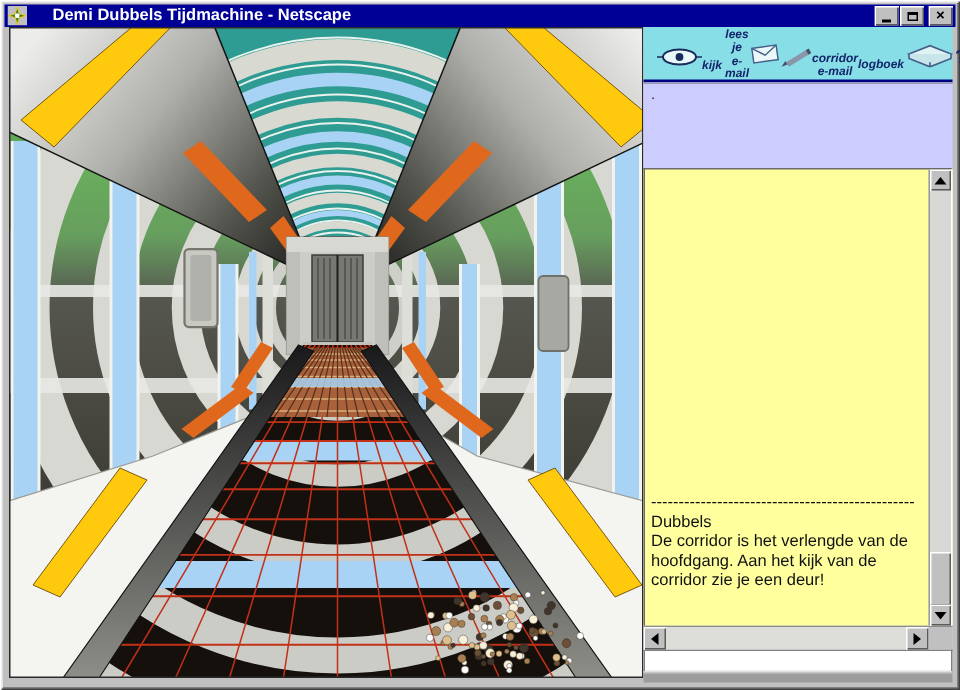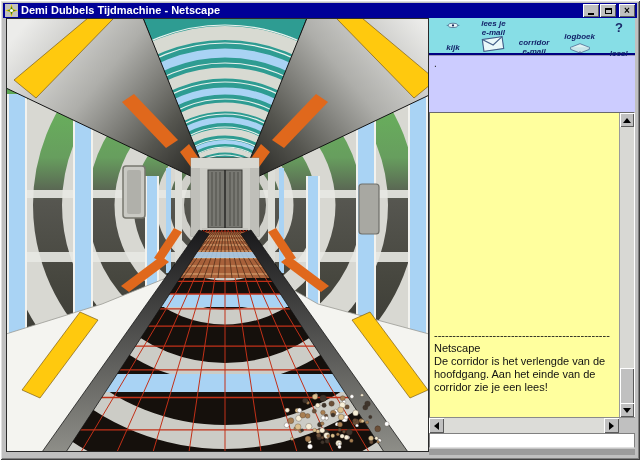--- a/index.html
+++ b/index.html
@@ -1,37 +1,37 @@
 <!DOCTYPE html>
 <html><head>
 <meta charset="utf-8">
 <style>
   html,body{margin:0;padding:0;background:#C0C0C0;width:640px;height:460px;overflow:hidden;
     font-family:"Liberation Sans",sans-serif;-webkit-font-smoothing:none;}
   .window{position:absolute;inset:0;background:#C0C0C0;
     box-shadow:inset 1px 1px 0 #ffffff, inset -1px -1px 0 #404040, inset 2px 2px 0 #dfdfdf, inset -2px -2px 0 #808080;}
   
   .titlebar{position:absolute;left:3px;top:3px;width:634px;height:15px;background:#000097;
-    display:flex;align-items:center;padding:0 2px;box-sizing:border-box;gap:3px;}
+    display:flex;align-items:center;padding:0 2px;box-sizing:border-box;gap:17px;}
   .title-icon{width:13px;height:13px;flex:0 0 auto;}
   .title-text{color:#fff;font-size:11px;font-weight:bold;line-height:13px;white-space:nowrap;}
   .tb-buttons{margin-left:auto;display:flex;gap:1px;}
   .winbtn{width:16px;height:13px;background:#C0C0C0;display:flex;align-items:center;justify-content:center;
     box-shadow:inset 1px 1px 0 #ffffff, inset -1px -1px 0 #5a5a5a;font-size:10px;font-weight:bold;color:#000;}
   .winbtn.close{margin-left:2px;}
   .glyph-min{width:6px;height:2px;background:#000;margin-top:6px;}
   .glyph-max{width:7px;height:6px;border:1px solid #000;border-top:2px solid #000;box-sizing:border-box;}
   
   .scene{position:absolute;left:6px;top:18px;width:423px;height:434px;background:#fff;}
   .scene svg{display:block;}
   
   .panel{position:absolute;left:429px;top:18px;width:206px;height:438px;background:#C0C0C0;}
   .toolbar{height:37px;background:#87DEE6;border-bottom:2px solid #000080;box-sizing:border-box;
     display:flex;justify-content:space-between;align-items:stretch;padding:1px 7px 0 9px;}
-  .tb{display:flex;flex-direction:column;align-items:center;justify-content:flex-start;cursor:pointer;}
+  .tb{display:flex;flex-direction:row;align-items:center;justify-content:flex-start;cursor:pointer;}
   .tb-label{font-size:8px;font-weight:bold;font-style:italic;color:#14246a;text-align:center;
     line-height:1.08;white-space:pre-line;margin-top:16px;}
   .qmark{font-size:13px;font-weight:bold;color:#1a2a6a;line-height:12px;margin-top:3px;}
   .noteframe{height:57px;background:#CCCCFF;border-top:1px solid #9a9ab8;box-sizing:border-box;}
   .note-text{font-size:10px;color:#222;margin:3px 0 0 5px;line-height:10px;}
   .msgframe{position:relative;height:305px;background:#FFFF9E;box-sizing:border-box;
     border-top:1px solid #6a6a6a;border-left:1px solid #6a6a6a;border-right:1px solid #fff;}
   .msg-text{position:absolute;left:4px;top:216px;width:180px;font-size:11px;line-height:13px;color:#111;}
   .msg-divider{white-space:nowrap;overflow:hidden;letter-spacing:0;}
   .vscroll{position:absolute;right:0;top:0;width:15px;height:100%;background:#D8D8D4;
@@ -435,22 +435,22 @@
       </div>
     </div>
 
     <div class="noteframe">
       <div class="note-text">.</div>
     </div>
 
     <div class="msgframe">
       <div class="msg-text">
         <div class="msg-divider">------------------------------------------------</div>
-        <div>Netscape</div>
-        <div>De corridor is het verlengde van de hoofdgang. Aan het einde van de corridor zie je een lees!</div>
+        <div>Dubbels</div>
+        <div>De corridor is het verlengde van de hoofdgang. Aan het kijk van de corridor zie je een deur!</div>
       </div>
       <div class="vscroll">
         <div class="sb-btn sb-up">
             <span class="tri-up"></span>
           </div>
         <div class="sb-thumb"></div>
         <div class="sb-btn sb-down">
             <span class="tri-down"></span>
           </div>
       </div>

